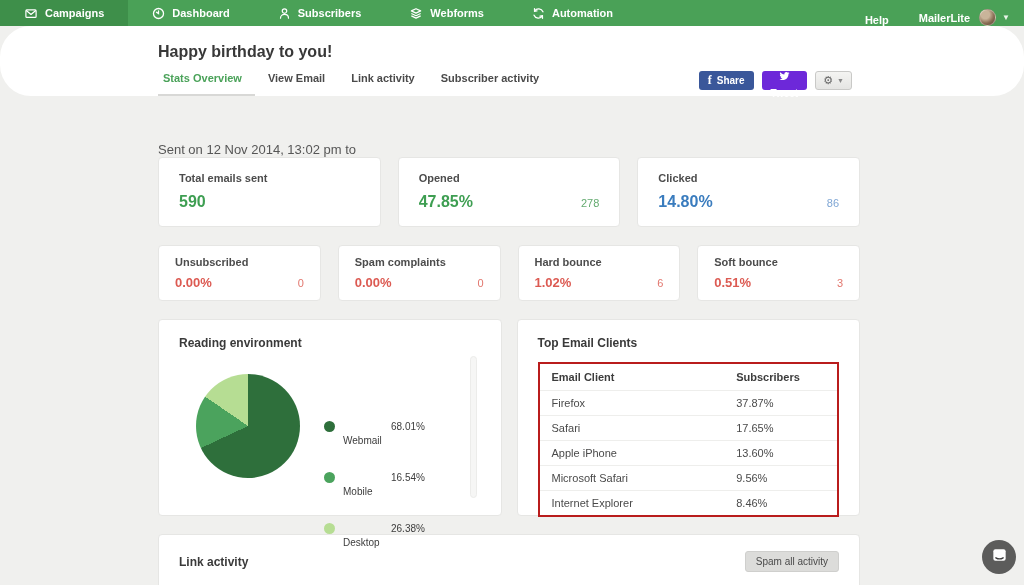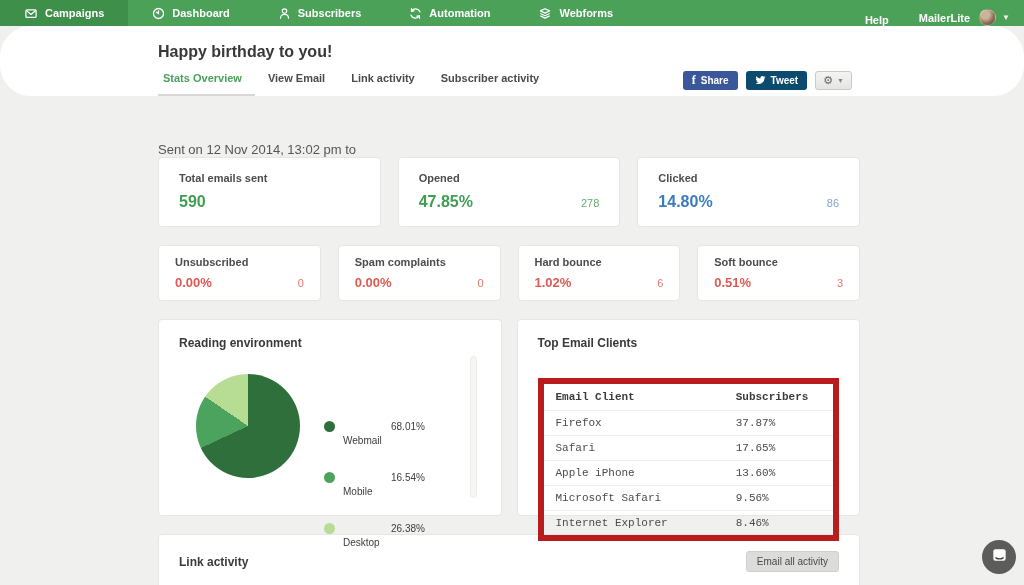--- a/index.html
+++ b/index.html
@@ -24,21 +24,21 @@
             border:1px solid rgba(255,255,255,.35); }
   .nav-caret { font-size:8px; margin-left:6px; color:#eaf4ea; }
 
   
   .page-header { background:#fff; padding-left:158px; position:relative; height:70px;border-radius:31px; }
   .page-title { font-size:16px; font-weight:bold; color:#383838; padding-top:17px; }
   .header-actions { position:absolute; top:45px; right:172px; display:flex; align-items:center; gap:8px; }
   .btn-share, .btn-tweet { display:flex; align-items:center; gap:5px; height:19px; padding:0 9px;
        border-radius:3px; color:#fff; font-size:10px; font-weight:bold; cursor:pointer; }
   .btn-share { background:#3a579a; }
-  .btn-tweet { background:#0c4a6e; }
+  .btn-tweet { background:#6d28d9;flex-direction:column; }
   .fb-f { font-family:"Liberation Serif", serif; font-size:12px; font-weight:bold; }
   .btn-gear { height:19px; padding:0 7px; display:flex; align-items:center; gap:4px;
        background:linear-gradient(#f4f4f2,#e5e5e3); border:1px solid #c9c9c7; border-radius:3px; cursor:pointer; }
   .gear-glyph { font-size:11px; color:#666; line-height:1; }
   .gear-caret { font-size:7px; color:#888; }
   .tabs { display:flex; position:absolute; bottom:0; left:158px; }
   .tab { font-size:11px; font-weight:bold; color:#4a4a4a; padding:0 13px 10px; cursor:pointer; }
   .tab:first-child { padding-left:5px; }
   .tab.active { color:#4aa259; border-bottom:2px solid #d8d8d6; }
 
@@ -68,22 +68,22 @@
 
   .pie { width:104px; height:104px; border-radius:50%; position:absolute; left:37px; top:54px; }
   .legend { position:absolute; left:165px; top:86px; }
   .legend-item { display:flex; align-items:center; margin-bottom:11px; }
   .legend-dot { width:11px; height:11px; border-radius:50%; margin-right:8px; }
   .legend-label { font-size:10px; color:#3c3c3c; width:48px;margin-top:29px; }
   .legend-value { font-size:10px; color:#3c3c3c; }
   .panel-scrollbar { position:absolute; right:24px; top:36px; width:7px; height:142px;
         background:#f6f6f5; border:1px solid #ececea; border-radius:4px; }
 
-  table.clients { width:100%; border-collapse:collapse; margin-top:28px;
-        border:6px solid #b91c1c; font-size:11px;font-family:Liberation Mono, monospace; }
+  table.clients { width:100%; border-collapse:collapse; margin-top:12px;
+        border:2px solid #b91c1c; font-size:11px; }
   table.clients th, table.clients td { text-align:left; padding:6px 12px; border-bottom:1px solid #eeeeec; }
   table.clients th { font-weight:bold; color:#3c3c3c; padding:7px 12px; }
   table.clients td { color:#4a4a4a; }
   table.clients .col-val { width:38%; }
 
   .link-panel { background:#fff; border:1px solid #e6e6e4; border-radius:4px;
         padding:16px 20px; height:130px; }
   .link-head { display:flex; justify-content:space-between; align-items:center; }
   .btn-gray { background:#dcdcda; border:1px solid #cfcfcd; border-radius:3px;
         font-size:10px; color:#4a4a4a; padding:4px 10px; cursor:pointer; }
@@ -121,38 +121,38 @@
     <span>
       <svg width="13" height="13" viewBox="0 0 14 14" fill="none" stroke="#fff" stroke-width="1.3" stroke-linecap="round">
         <circle cx="7" cy="4.4" r="2.4"></circle>
           <path d="M2.7 12 C2.7 9.4 4.6 8 7 8 C9.4 8 11.3 9.4 11.3 12"></path>
       </svg>
     </span>
     <span>Subscribers</span>
   </div>
   <div class="nav-item">
     <span>
+      <svg width="14" height="13" viewBox="0 0 14 14" fill="none" stroke="#fff" stroke-width="1.3" stroke-linejoin="round">
+        <path d="M7 1.8 L12 4.2 L7 6.6 L2 4.2 Z"></path>
+          <path d="M2 7 L7 9.4 L12 7"></path>
+          <path d="M2 9.6 L7 12 L12 9.6"></path>
+      </svg>
+    </span>
+    <span>Webforms</span>
+  </div>
+  <div class="nav-item">
+    <span>
       <svg width="13" height="13" viewBox="0 0 14 14" fill="none" stroke="#fff" stroke-width="1.4" stroke-linecap="round">
         <path d="M11.8 5.2 A5.1 5.1 0 0 0 2.8 4.4"></path>
           <path d="M2.7 1.8 L2.8 4.5 L5.4 4.2"></path>
         <path d="M2.2 8.8 A5.1 5.1 0 0 0 11.2 9.6"></path>
           <path d="M11.3 12.2 L11.2 9.5 L8.6 9.8"></path>
       </svg>
     </span>
     <span>Automation</span>
-  </div>
-  <div class="nav-item">
-    <span>
-      <svg width="14" height="13" viewBox="0 0 14 14" fill="none" stroke="#fff" stroke-width="1.3" stroke-linejoin="round">
-        <path d="M7 1.8 L12 4.2 L7 6.6 L2 4.2 Z"></path>
-          <path d="M2 7 L7 9.4 L12 7"></path>
-          <path d="M2 9.6 L7 12 L12 9.6"></path>
-      </svg>
-    </span>
-    <span>Webforms</span>
   </div>
   <div class="nav-right">
     <div class="nav-help">Help</div>
     <div class="nav-account">
       <span>MailerLite</span>
       <span class="avatar"></span>
       <span class="nav-caret">▼</span>
     </div>
   </div>
 </div>
@@ -298,21 +298,21 @@
             <td>8.46%</td>
           </tr>
         </tbody>
       </table>
     </div>
   </div>
 
   <div class="link-panel">
     <div class="link-head">
       <div class="panel-title">Link activity</div>
-      <div class="btn-gray">Email all activity</div>
+      <div class="btn-gray">Spam all activity</div>
     </div>
     <div class="link-table-head">
       <span class="ltc1">Top Links</span>
       <span class="ltc2">Unique clicks</span>
       <span class="ltc3">Total clicks</span>
     </div>
   </div>
 </div>
 
 <div class="chat-bubble">

